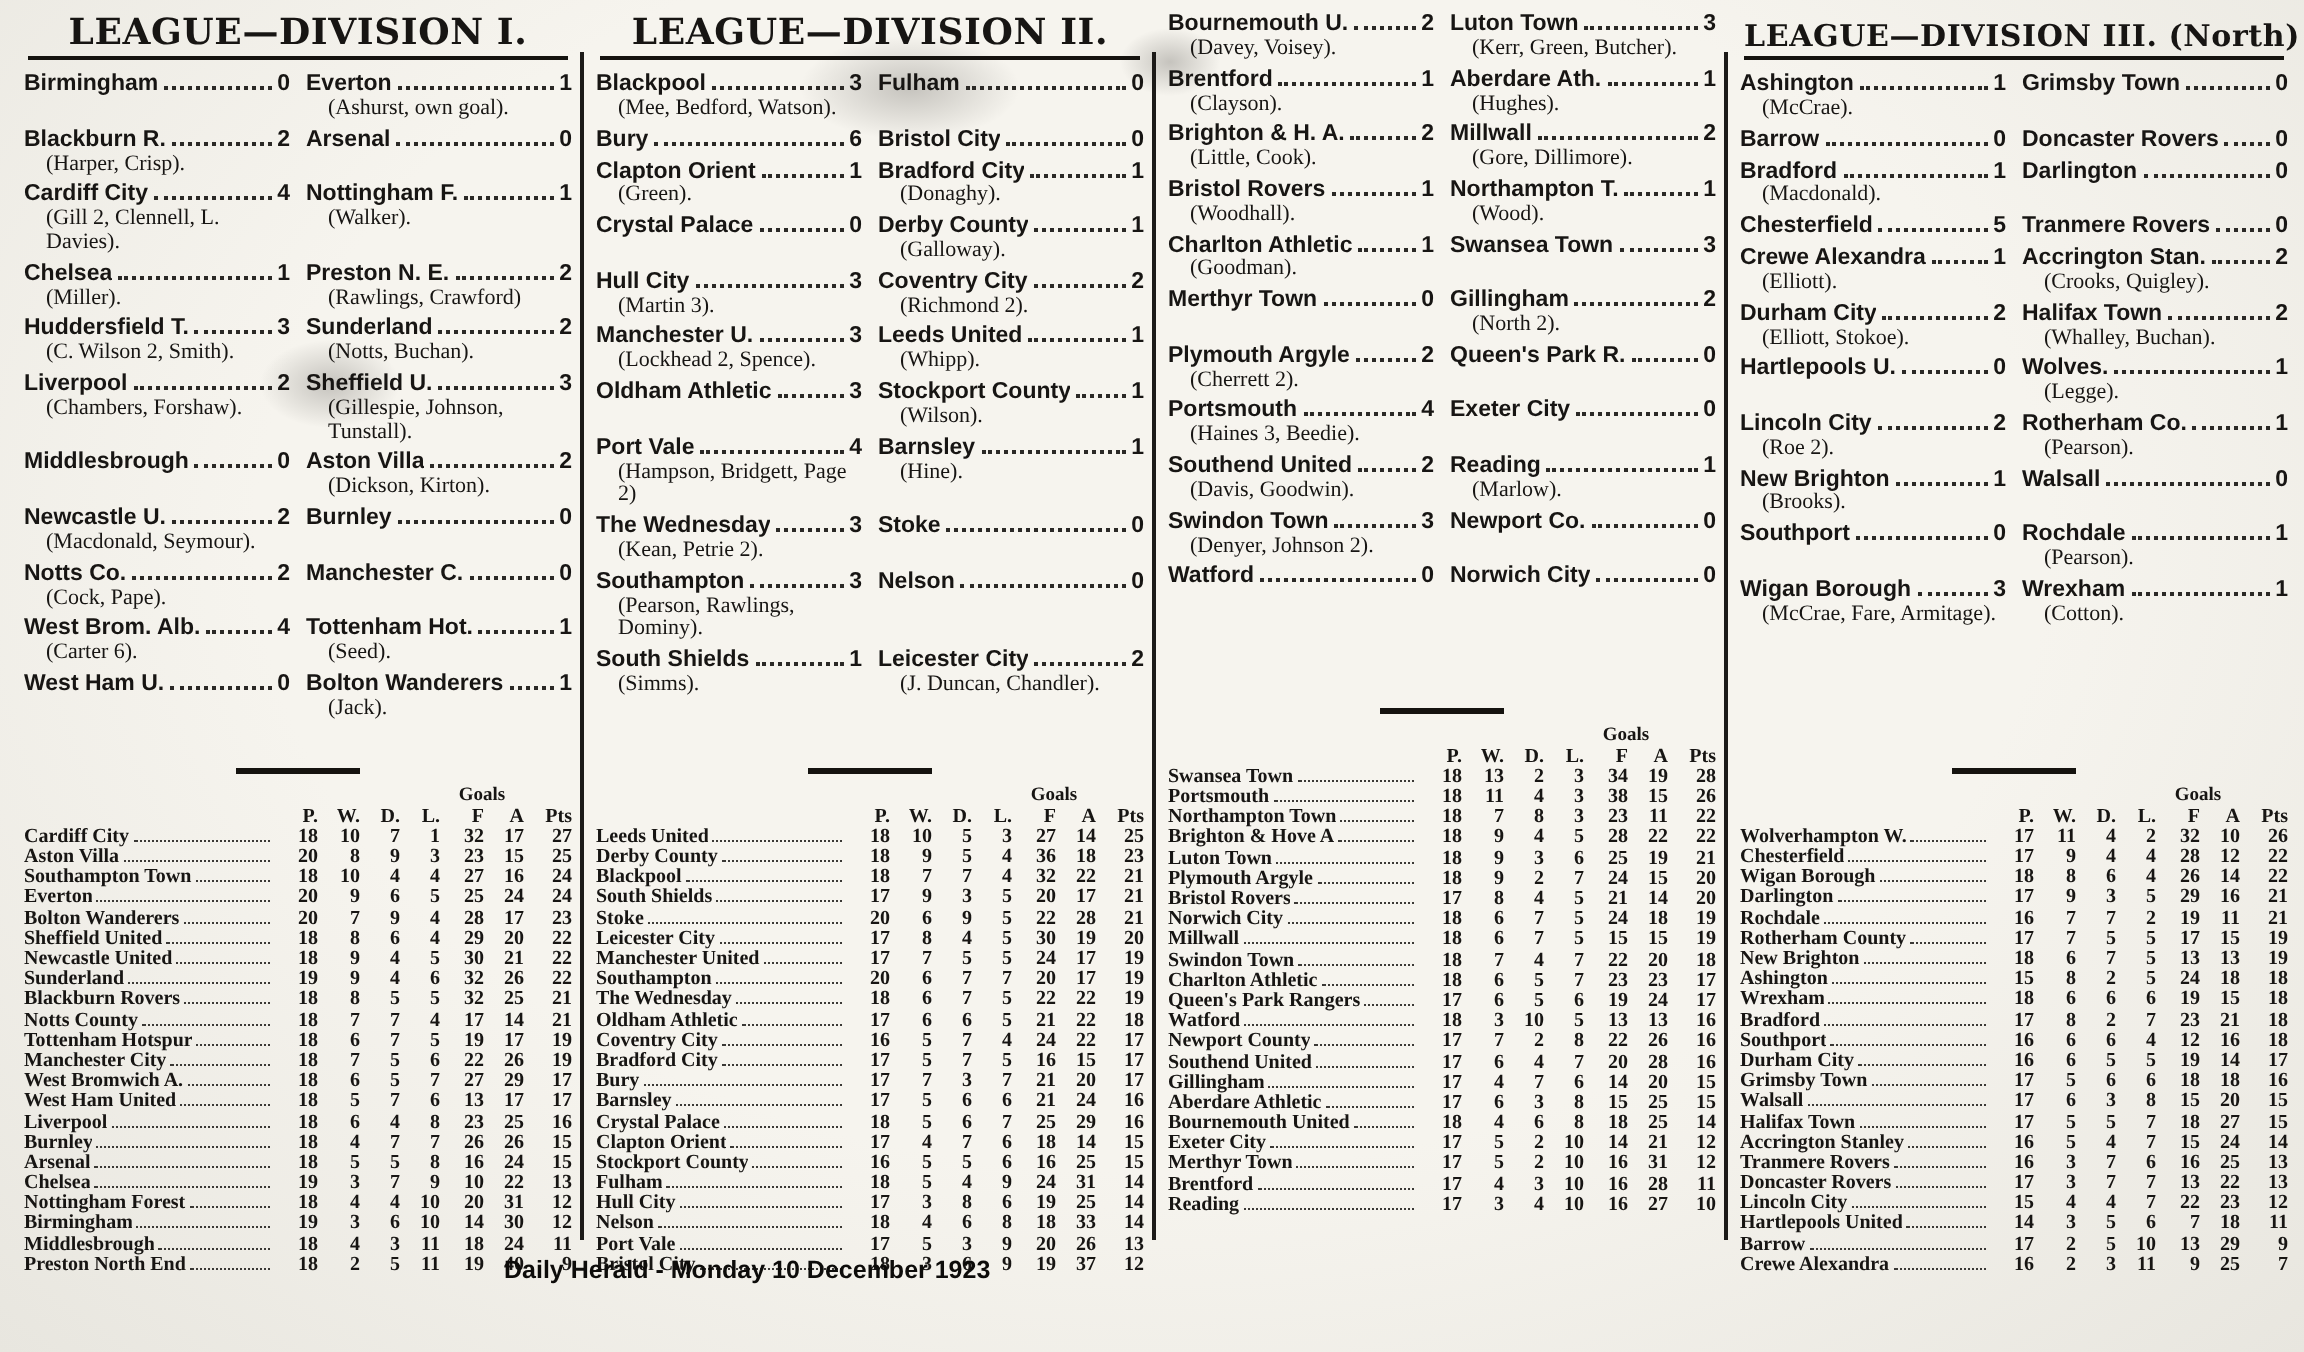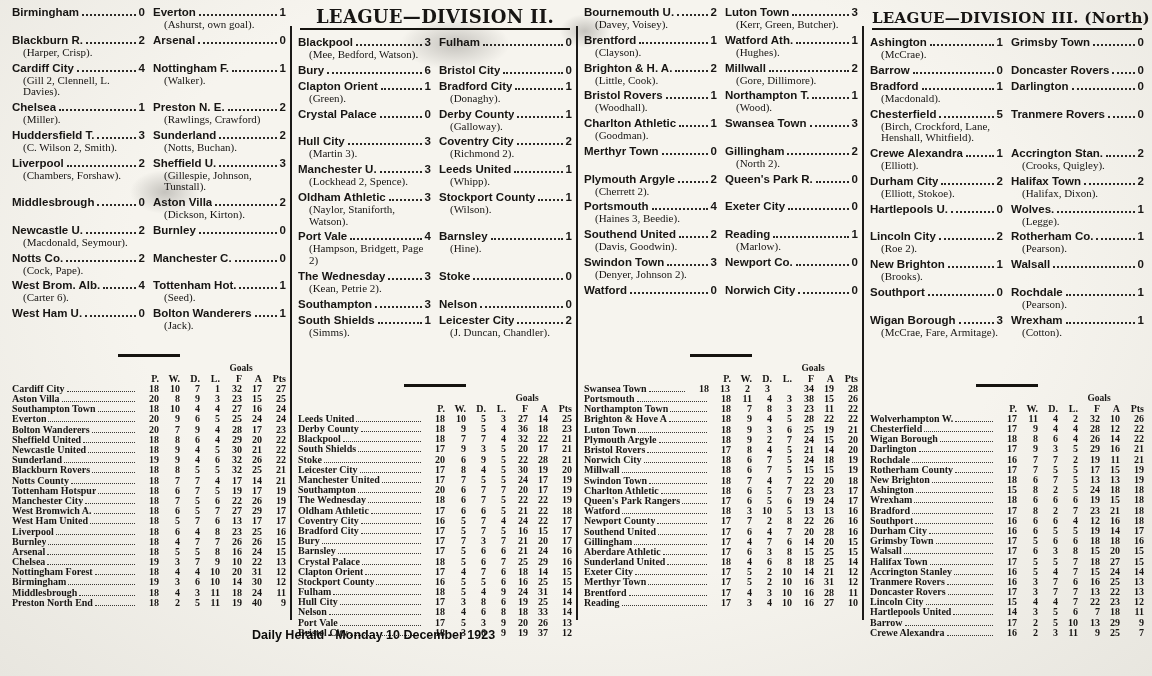--- a/index.html
+++ b/index.html
@@ -50,20 +50,21 @@
 
 <div class="page">
   <div class="smudge" style="left:400px;top:18px;width:110px;height:52px;"></div>
   <div class="smudge" style="left:130px;top:170px;width:70px;height:44px;"></div>
   <div class="smudge" style="left:560px;top:14px;width:50px;height:34px;"></div>
   <div class="vrule" style="left:290px;"></div>
   <div class="vrule" style="left:576px;"></div>
   <div class="vrule" style="left:862px;"></div>
   <div id="columns">
       <div class="col">
+        <div class="title">LEAGUE—DIVISION I.</div>
         <div class="results">
           <div class="match">
             <div class="side">
               <div class="nameline">
                 <span class="mteam">Birmingham</span>
                 <span class="mlead"></span>
                 <span class="mscore">0</span>
               </div>
             </div>
             <div class="side">
@@ -619,21 +620,20 @@
               <div class="scorers">(Whipp).</div>
             </div>
           </div>
           <div class="match">
             <div class="side">
               <div class="nameline">
                 <span class="mteam">Oldham Athletic</span>
                 <span class="mlead"></span>
                 <span class="mscore">3</span>
               </div>
-              <div class="scorers">(Naylor, Staniforth, Watson).</div>
             </div>
             <div class="side">
               <div class="nameline">
                 <span class="mteam">Stockport County</span>
                 <span class="mlead"></span>
                 <span class="mscore">1</span>
               </div>
               <div class="scorers">(Wilson).</div>
             </div>
           </div>
@@ -672,20 +672,21 @@
               </div>
             </div>
           </div>
           <div class="match">
             <div class="side">
               <div class="nameline">
                 <span class="mteam">Southampton</span>
                 <span class="mlead"></span>
                 <span class="mscore">3</span>
               </div>
+              <div class="scorers">(Pearson, Rawlings, Dominy).</div>
             </div>
             <div class="side">
               <div class="nameline">
                 <span class="mteam">Nelson</span>
                 <span class="mlead"></span>
                 <span class="mscore">0</span>
               </div>
             </div>
           </div>
           <div class="match">
@@ -992,21 +993,21 @@
             <div class="side">
               <div class="nameline">
                 <span class="mteam">Brentford</span>
                 <span class="mlead"></span>
                 <span class="mscore">1</span>
               </div>
               <div class="scorers">(Clayson).</div>
             </div>
             <div class="side">
               <div class="nameline">
-                <span class="mteam">Watford Ath.</span>
+                <span class="mteam">Aberdare Ath.</span>
                 <span class="mlead"></span>
                 <span class="mscore">1</span>
               </div>
               <div class="scorers">(Hughes).</div>
             </div>
           </div>
           <div class="match">
             <div class="side">
               <div class="nameline">
                 <span class="mteam">Brighton &amp; H. A.</span>
@@ -1179,21 +1180,21 @@
             <span class="tnum" style="width: 20px;">A</span>
             <span class="tnum" style="width: 24px;">Pts</span>
           </div>
           <div class="trow">
             <span class="tname">Swansea Town</span>
             <span class="tlead"></span>
             <span class="tnum" style="width: 22px;">18</span>
             <span class="tnum" style="width: 21px;">13</span>
             <span class="tnum" style="width: 20px;">2</span>
             <span class="tnum" style="width: 20px;">3</span>
-            <span class="tnum" style="width: 44px;">34</span>
+            <span class="tnum" style="width: 22px;">34</span>
             <span class="tnum" style="width: 20px;">19</span>
             <span class="tnum" style="width: 24px;">28</span>
           </div>
           <div class="trow">
             <span class="tname">Portsmouth</span>
             <span class="tlead"></span>
             <span class="tnum" style="width: 22px;">18</span>
             <span class="tnum" style="width: 21px;">11</span>
             <span class="tnum" style="width: 20px;">4</span>
             <span class="tnum" style="width: 20px;">3</span>
@@ -1360,21 +1361,21 @@
             <span class="tlead"></span>
             <span class="tnum" style="width: 22px;">17</span>
             <span class="tnum" style="width: 21px;">6</span>
             <span class="tnum" style="width: 20px;">3</span>
             <span class="tnum" style="width: 20px;">8</span>
             <span class="tnum" style="width: 22px;">15</span>
             <span class="tnum" style="width: 20px;">25</span>
             <span class="tnum" style="width: 24px;">15</span>
           </div>
           <div class="trow">
-            <span class="tname">Sunderland United</span>
+            <span class="tname">Bournemouth United</span>
             <span class="tlead"></span>
             <span class="tnum" style="width: 22px;">18</span>
             <span class="tnum" style="width: 21px;">4</span>
             <span class="tnum" style="width: 20px;">6</span>
             <span class="tnum" style="width: 20px;">8</span>
             <span class="tnum" style="width: 22px;">18</span>
             <span class="tnum" style="width: 20px;">25</span>
             <span class="tnum" style="width: 24px;">14</span>
           </div>
           <div class="trow">
@@ -1476,21 +1477,20 @@
               </div>
             </div>
           </div>
           <div class="match">
             <div class="side">
               <div class="nameline">
                 <span class="mteam">Chesterfield</span>
                 <span class="mlead"></span>
                 <span class="mscore">5</span>
               </div>
-              <div class="scorers">(Birch, Crockford, Lane, Henshall, Whitfield).</div>
             </div>
             <div class="side">
               <div class="nameline">
                 <span class="mteam">Tranmere Rovers</span>
                 <span class="mlead"></span>
                 <span class="mscore">0</span>
               </div>
             </div>
           </div>
           <div class="match">
@@ -1519,21 +1519,21 @@
                 <span class="mscore">2</span>
               </div>
               <div class="scorers">(Elliott, Stokoe).</div>
             </div>
             <div class="side">
               <div class="nameline">
                 <span class="mteam">Halifax Town</span>
                 <span class="mlead"></span>
                 <span class="mscore">2</span>
               </div>
-              <div class="scorers">(Halifax, Dixon).</div>
+              <div class="scorers">(Whalley, Buchan).</div>
             </div>
           </div>
           <div class="match">
             <div class="side">
               <div class="nameline">
                 <span class="mteam">Hartlepools U.</span>
                 <span class="mlead"></span>
                 <span class="mscore">0</span>
               </div>
             </div>

